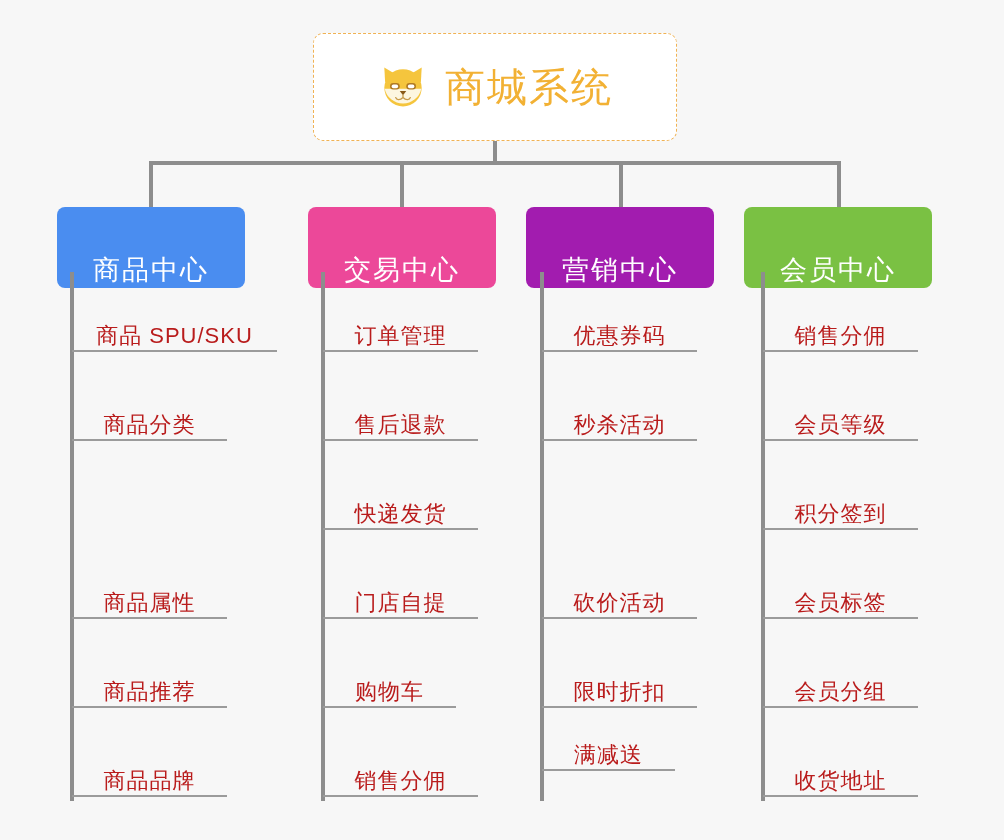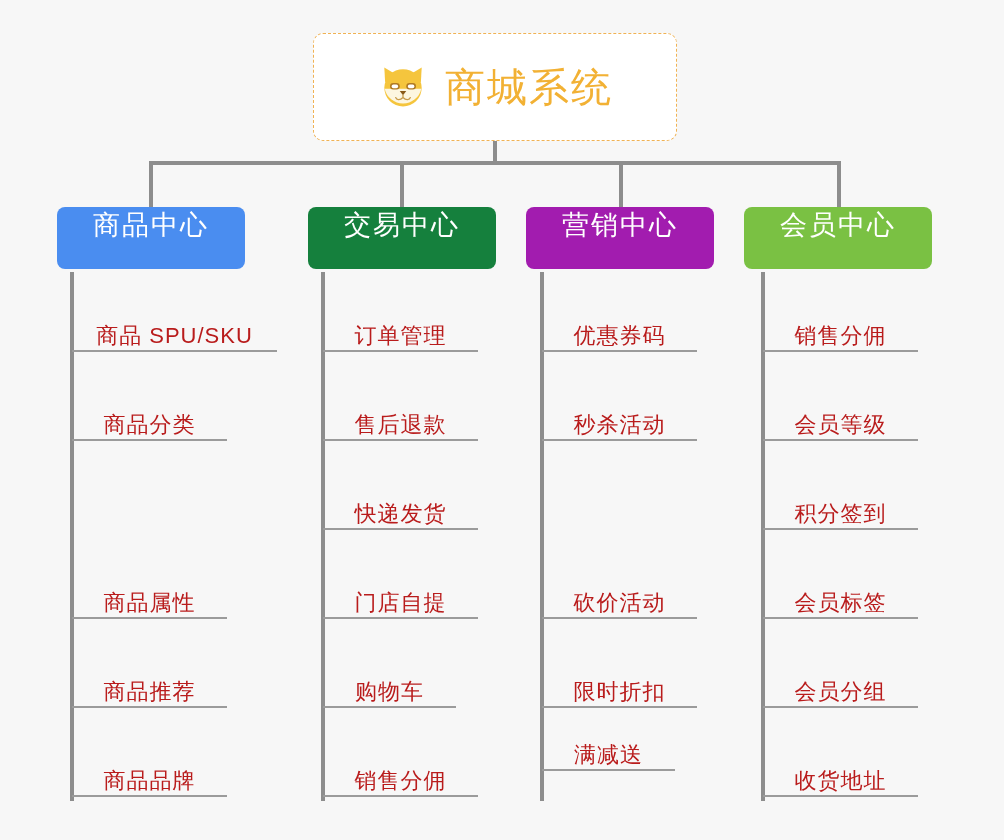--- a/index.html
+++ b/index.html
@@ -55,24 +55,24 @@
     position: absolute;
     background: #8d8d8d;
   }
   .v-line { width: 4px; }
   .h-line { height: 4px; }
 
   
   .cat-header {
     position: absolute;
     width: 188px;
-    height: 62px;
+    height: 81px;
     border-radius: 8px;
     display: flex;
-    align-items: flex-start;
+    align-items: flex-end;
     justify-content: center;
     color: #ffffff;
     font-size: 27px;
     letter-spacing: 2px;
     white-space: nowrap;
   }
 
   
   .trunk {
     position: absolute;
@@ -149,21 +149,21 @@
   <div class="leaf" style="left:72px; top:573px; width:155px;">
     <span class="leaf-label">商品属性</span>
   </div>
   <div class="leaf" style="left:72px; top:662px; width:155px;">
     <span class="leaf-label">商品推荐</span>
   </div>
   <div class="leaf" style="left:72px; top:751px; width:155px;">
     <span class="leaf-label">商品品牌</span>
   </div>
 
-  <div class="cat-header" style="left:308px; top:207px; background:#15803d;">
+  <div class="cat-header" style="left:308px; top:207px; background:#ec4899;">
     <span>交易中心</span>
   </div>
   <div class="trunk" style="left:321px; top:272px; height:529px;"></div>
   <div class="leaf" style="left:323px; top:306px; width:155px;">
     <span class="leaf-label">订单管理</span>
   </div>
   <div class="leaf" style="left:323px; top:484px; width:155px;">
     <span class="leaf-label">快递发货</span>
   </div>
   <div class="leaf" style="left:323px; top:395px; width:155px;">

